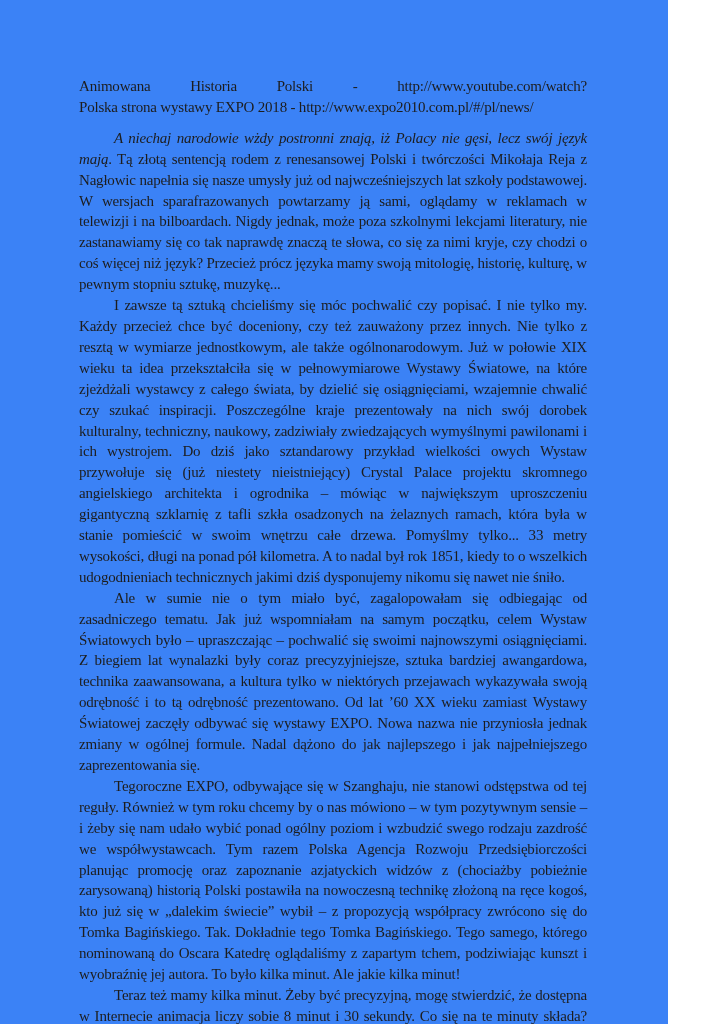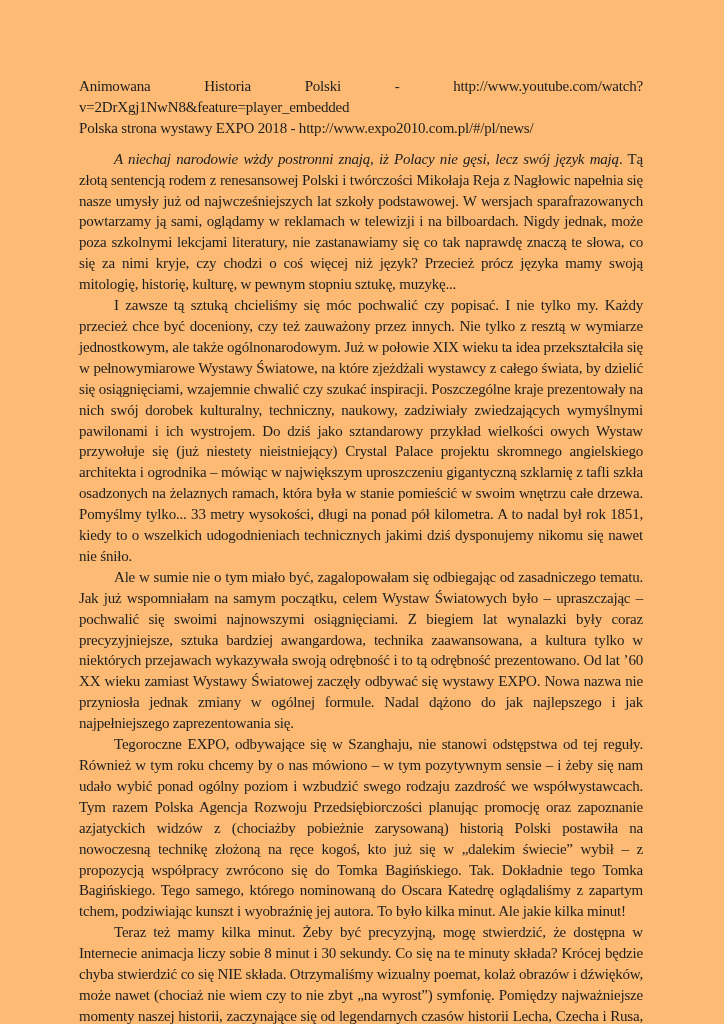--- a/index.html
+++ b/index.html
@@ -2,24 +2,24 @@
 <html lang="pl"><head>
 <meta charset="utf-8">
 <style>
   html, body {
     margin: 0;
     padding: 0;
     background: #ffffff;
   }
   .page {
     position: relative;
-    width: 724px;
+    width: 668px;
     height: 1024px;
     box-sizing: border-box;
-    background: #fdba74;
+    background: #3b82f6;
     color: #1d1d1d;
     font-family: "Liberation Serif", "DejaVu Serif", serif;
     font-size: 15px;
     line-height: 20.9px;
     letter-spacing: -0.2px;
     padding: 76px 81px 8px 79px;
     overflow: hidden;
   }
   .header-block {
     text-align: left;
@@ -44,21 +44,20 @@
     font-style: italic;
   }
 </style>
 </head>
 <body>
 
 <div class="page">
 
   <div class="header-block">
     <div class="hline hline-justify">Animowana Historia Polski - http://www.youtube.com/watch?</div>
-    <div class="hline">v=2DrXgj1NwN8&amp;feature=player_embedded</div>
     <div class="hline">Polska strona wystawy EXPO 2018 - http://www.expo2010.com.pl/#/pl/news/</div>
   </div>
 
   <p class="para para-first"><span class="italic">A niechaj narodowie wżdy postronni znają, iż Polacy nie gęsi, lecz swój język mają</span><span>. Tą złotą sentencją rodem z renesansowej Polski i twórczości Mikołaja Reja z Nagłowic napełnia się nasze umysły już od najwcześniejszych lat szkoły podstawowej. W wersjach sparafrazowanych powtarzamy ją sami, oglądamy w reklamach w telewizji i na bilboardach. Nigdy jednak, może poza szkolnymi lekcjami literatury, nie zastanawiamy się co tak naprawdę znaczą te słowa, co się za nimi kryje, czy chodzi o coś więcej niż język? Przecież prócz języka mamy swoją mitologię, historię, kulturę, w pewnym stopniu sztukę, muzykę...</span></p>
 
   <p class="para">I zawsze tą sztuką chcieliśmy się móc pochwalić czy popisać. I nie tylko my. Każdy przecież chce być doceniony, czy też zauważony przez innych. Nie tylko z resztą w wymiarze jednostkowym, ale także ogólnonarodowym. Już w połowie XIX wieku ta idea przekształciła się w pełnowymiarowe Wystawy Światowe, na które zjeżdżali wystawcy z całego świata, by dzielić się osiągnięciami, wzajemnie chwalić czy szukać inspiracji. Poszczególne kraje prezentowały na nich swój dorobek kulturalny, techniczny, naukowy, zadziwiały zwiedzających wymyślnymi pawilonami i ich wystrojem. Do dziś jako sztandarowy przykład wielkości owych Wystaw przywołuje się (już niestety nieistniejący) Crystal Palace projektu skromnego angielskiego architekta i ogrodnika – mówiąc w największym uproszczeniu gigantyczną szklarnię z tafli szkła osadzonych na żelaznych ramach, która była w stanie pomieścić w swoim wnętrzu całe drzewa. Pomyślmy tylko... 33 metry wysokości, długi na ponad pół kilometra. A to nadal był rok 1851, kiedy to o wszelkich udogodnieniach technicznych jakimi dziś dysponujemy nikomu się nawet nie śniło.</p>
 
   <p class="para">Ale w sumie nie o tym miało być, zagalopowałam się odbiegając od zasadniczego tematu. Jak już wspomniałam na samym początku, celem Wystaw Światowych było – upraszczając – pochwalić się swoimi najnowszymi osiągnięciami. Z biegiem lat wynalazki były coraz precyzyjniejsze, sztuka bardziej awangardowa, technika zaawansowana, a kultura tylko w niektórych przejawach wykazywała swoją odrębność i to tą odrębność prezentowano. Od lat ’60 XX wieku zamiast Wystawy Światowej zaczęły odbywać się wystawy EXPO. Nowa nazwa nie przyniosła jednak zmiany w ogólnej formule. Nadal dążono do jak najlepszego i jak najpełniejszego zaprezentowania się.</p>
 
   <p class="para">Tegoroczne EXPO, odbywające się w Szanghaju, nie stanowi odstępstwa od tej reguły. Również w tym roku chcemy by o nas mówiono – w tym pozytywnym sensie – i żeby się nam udało wybić ponad ogólny poziom i wzbudzić swego rodzaju zazdrość we współwystawcach. Tym razem Polska Agencja Rozwoju Przedsiębiorczości planując promocję oraz zapoznanie azjatyckich widzów z (chociażby pobieżnie zarysowaną) historią Polski postawiła na nowoczesną technikę złożoną na ręce kogoś, kto już się w „dalekim świecie” wybił – z propozycją współpracy zwrócono się do Tomka Bagińskiego. Tak. Dokładnie tego Tomka Bagińskiego. Tego samego, którego nominowaną do Oscara Katedrę oglądaliśmy z zapartym tchem, podziwiając kunszt i wyobraźnię jej autora. To było kilka minut. Ale jakie kilka minut!</p>

